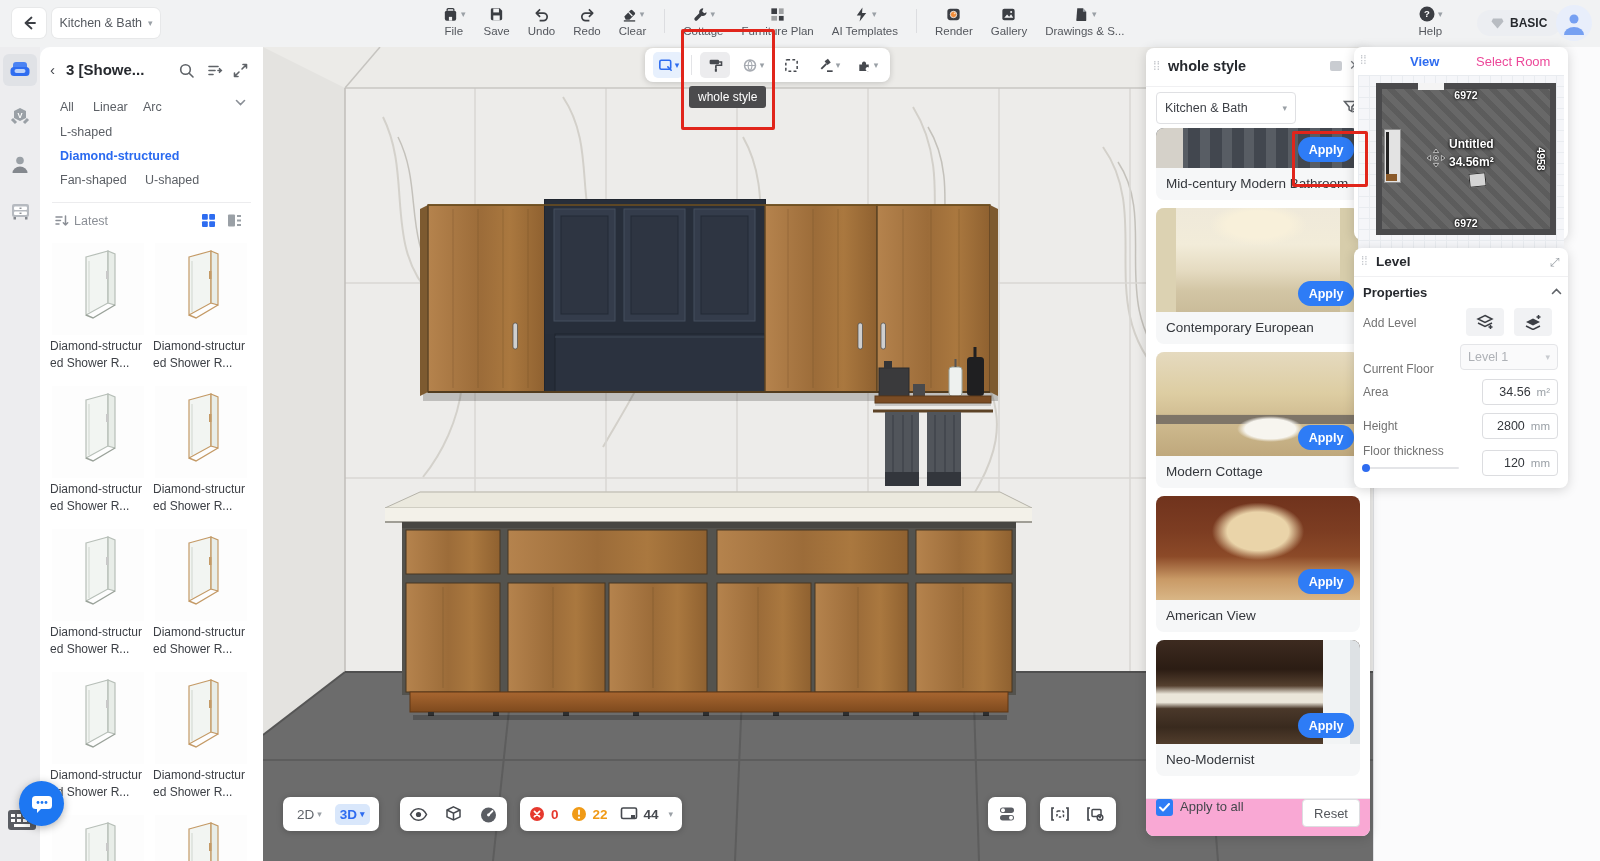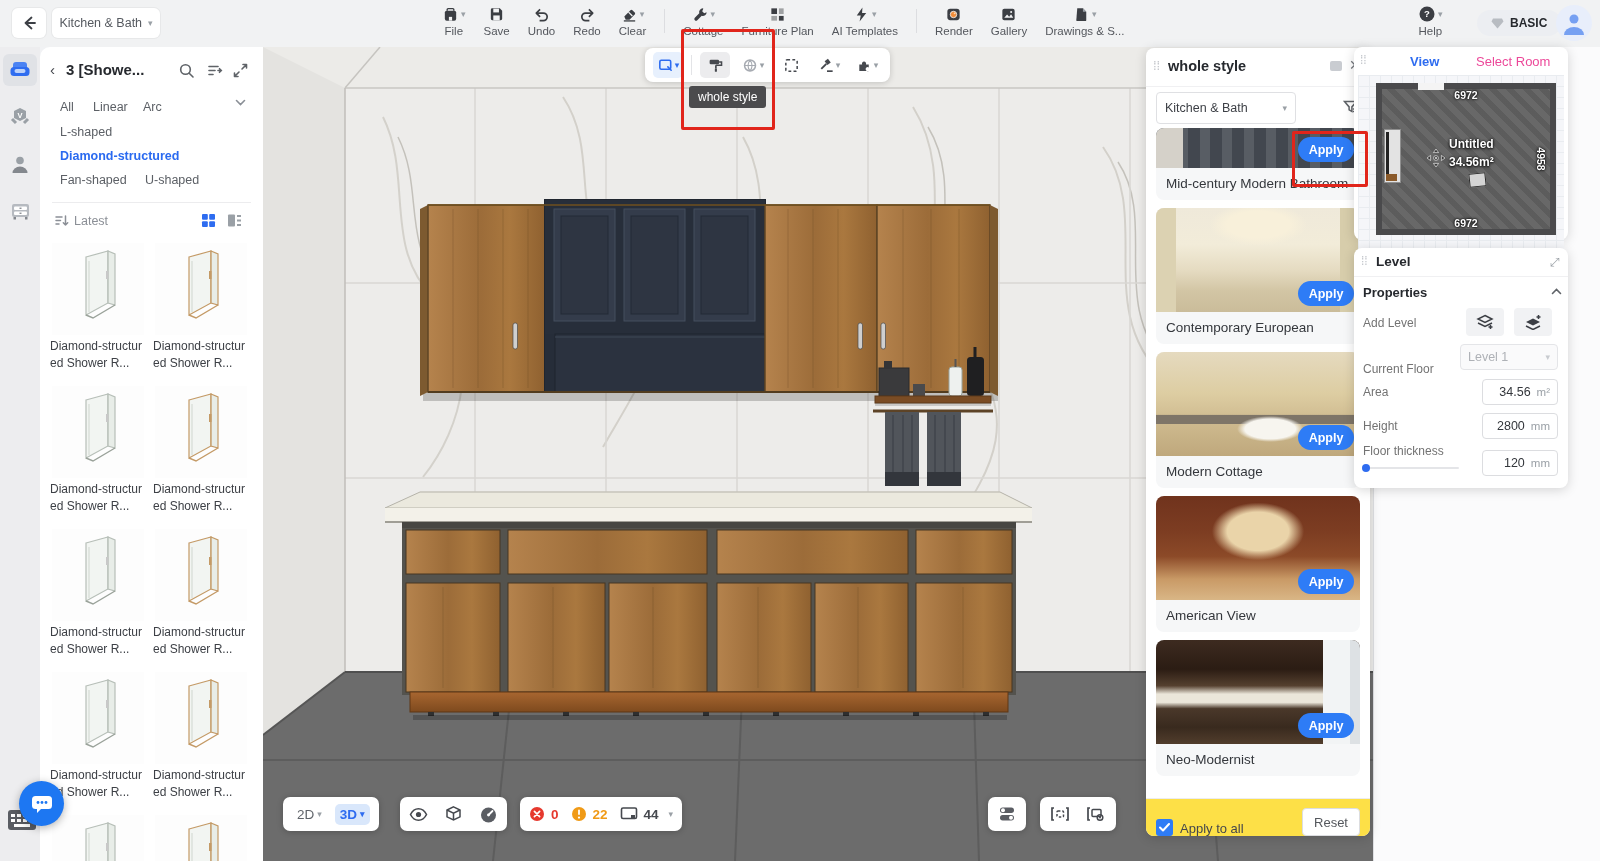--- a/index.html
+++ b/index.html
@@ -103,22 +103,22 @@
   .cardimg-2{background:
       radial-gradient(46px 18px at 56% 74%,#f7f5ef 0 55%,rgba(0,0,0,0) 72%),
       linear-gradient(180deg,rgba(0,0,0,0) 60%,#7e7568 61% 69%,rgba(0,0,0,0) 69%),
       linear-gradient(180deg,#e5dabf 0%,#ddcda2 40%,#cfbb90 65%,#bfa87c 100%);}
   .cardimg-3{background:
       radial-gradient(64px 40px at 50% 34%,#ead4a9 0 48%,rgba(0,0,0,0) 72%),
       linear-gradient(180deg,#70331d 0%,#7d3d22 35%,#8c4a28 58%,#c99a66 80%,#d9b686 100%);}
   .cardimg-4{background:
       linear-gradient(90deg,rgba(0,0,0,0) 0 82%,#f2f4f5 82% 95%,#dde1e4 95%),
       linear-gradient(180deg,#3d2b20 0%,#2b1c13 28%,#55402f 44%,#ebe6da 52% 60%,#4a382a 66%,#392a1e 84%,#513d2c 100%);}
-  #spFooter{position:absolute;left:0;bottom:0;width:100%;height:38px;background:#fde047;border-top:1px solid #ececee;
-      border-radius:0 0 8px 8px;display:flex;align-items:flex-end;padding:0 10px;box-sizing:border-box;}
+  #spFooter{position:absolute;left:0;bottom:0;width:100%;height:38px;background:#f9a8d4;border-top:1px solid #ececee;
+      border-radius:0 0 8px 8px;display:flex;align-items:flex-start;padding:0 10px;box-sizing:border-box;}
   #cbApply{width:17px;height:17px;border-radius:3px;background:#2e7cf6;display:flex;align-items:center;
       justify-content:center;cursor:pointer;flex:none;}
   #cbLabel{font-size:13px;color:#44474c;margin-left:7px;flex:1;}
   #resetBtn{width:58px;height:28px;border:1px solid #dcdde0;border-radius:4px;background:#fff;color:#54575c;
       font-size:13px;font-family:"Liberation Sans",sans-serif;cursor:pointer;}
   
   #viewPanel{left:1354px;top:47px;width:214px;height:193px;z-index:20;}
   .tab{position:absolute;top:7px;font-size:13px;cursor:pointer;}
   #tabView{left:56px;color:#2e6cf0;font-weight:bold;}
   #tabSelect{left:122px;color:#ec4899;}

